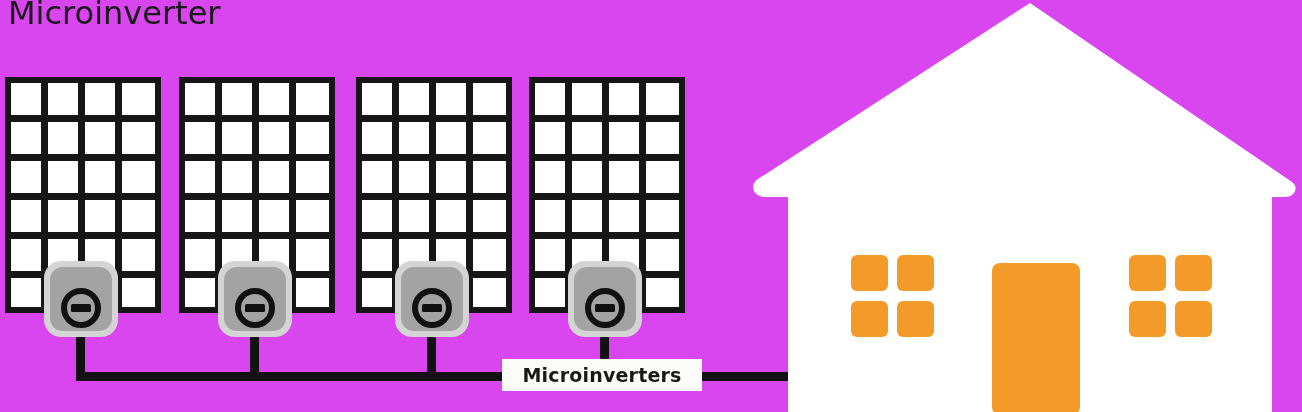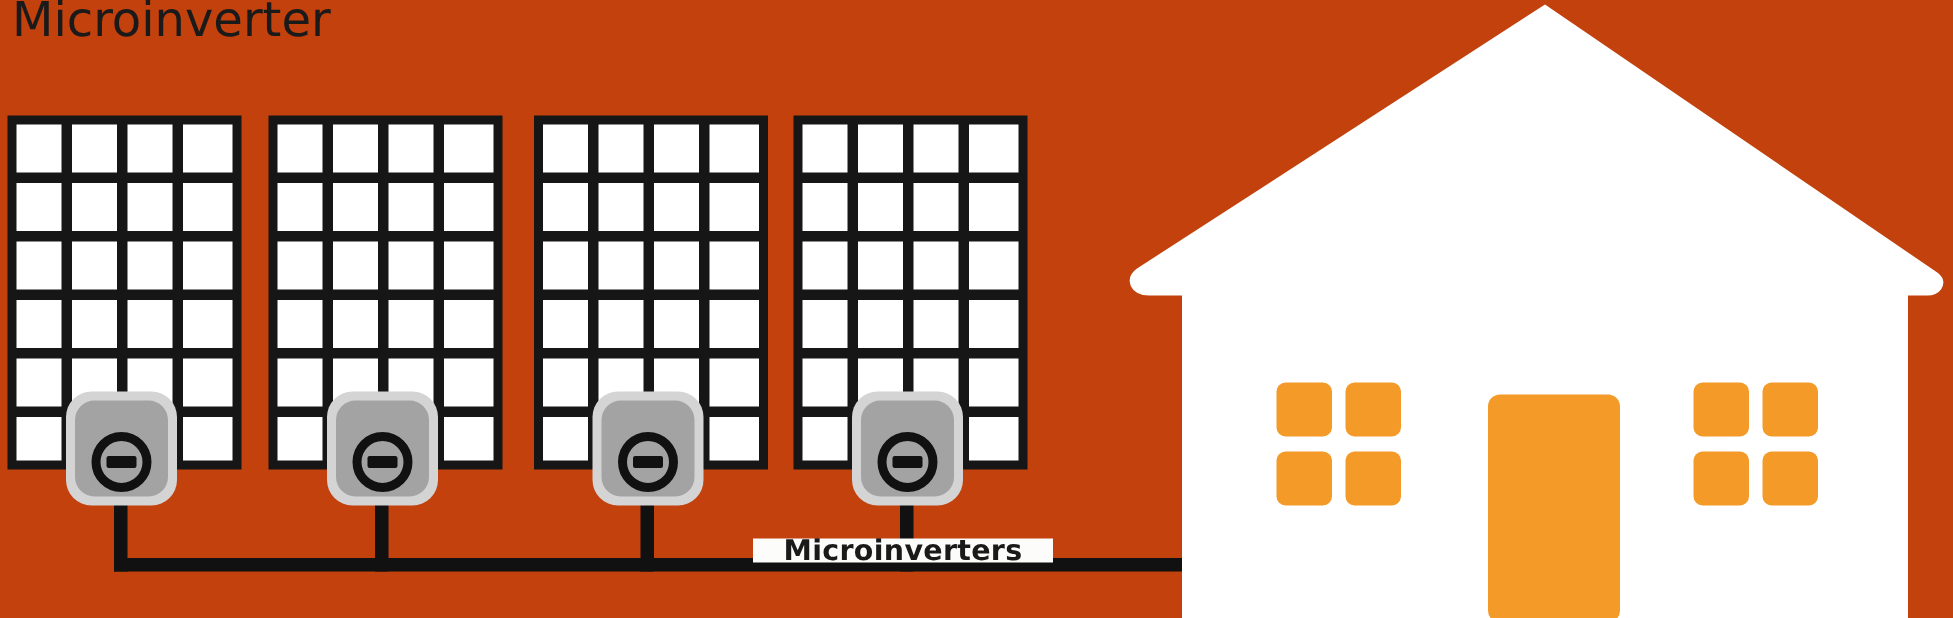--- a/index.html
+++ b/index.html
@@ -9,21 +9,21 @@
   body {
     width: 1302px;
     height: 412px;
     overflow: hidden;
     font-family: "DejaVu Sans", "Liberation Sans", sans-serif;
   }
   #scene {
     position: relative;
     width: 1302px;
     height: 412px;
-    background: #c2410c;
+    background: #d946ef;
     overflow: hidden;
   }
   #scene svg.layer {
     position: absolute;
     left: 0;
     top: 0;
     width: 1302px;
     height: 412px;
   }
   .title {
@@ -35,21 +35,21 @@
     color: #1A1A1A;
     letter-spacing: 0px;
     line-height: 38px;
     white-space: nowrap;
   }
   .bus-label {
     position: absolute;
     left: 502px;
     top: 359px;
     width: 200px;
-    height: 16px;
+    height: 32px;
     background: #FCFCFA;
     display: flex;
     align-items: center;
     justify-content: center;
     font-size: 19px;
     font-weight: 700;
     color: #1A1A1A;
     letter-spacing: 0.2px;
     white-space: nowrap;
   }

